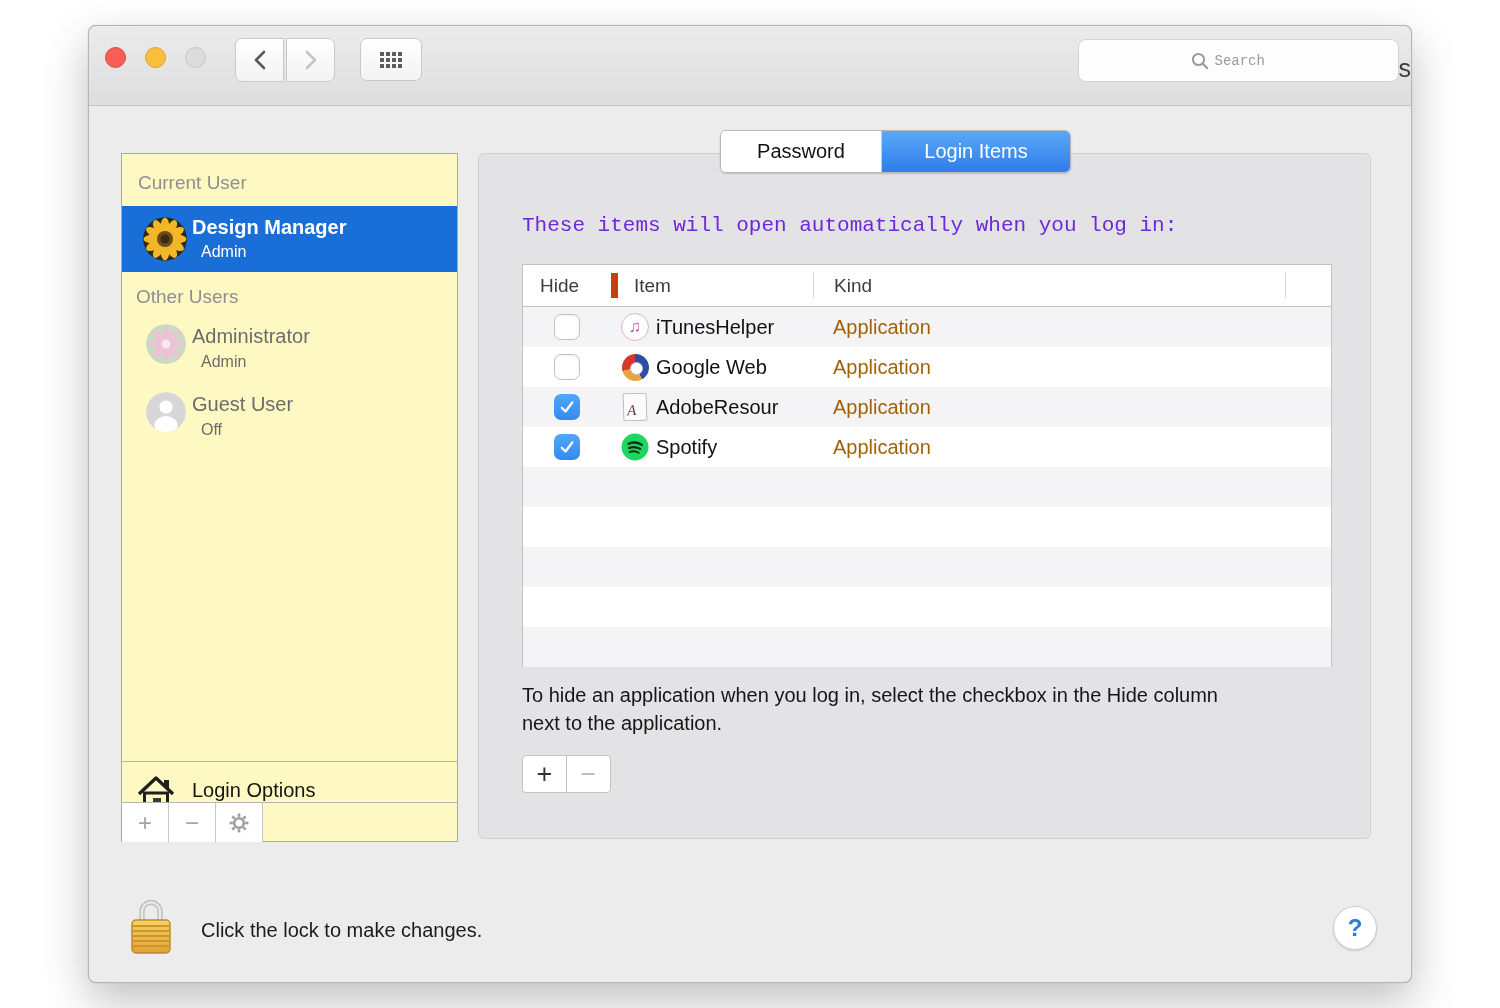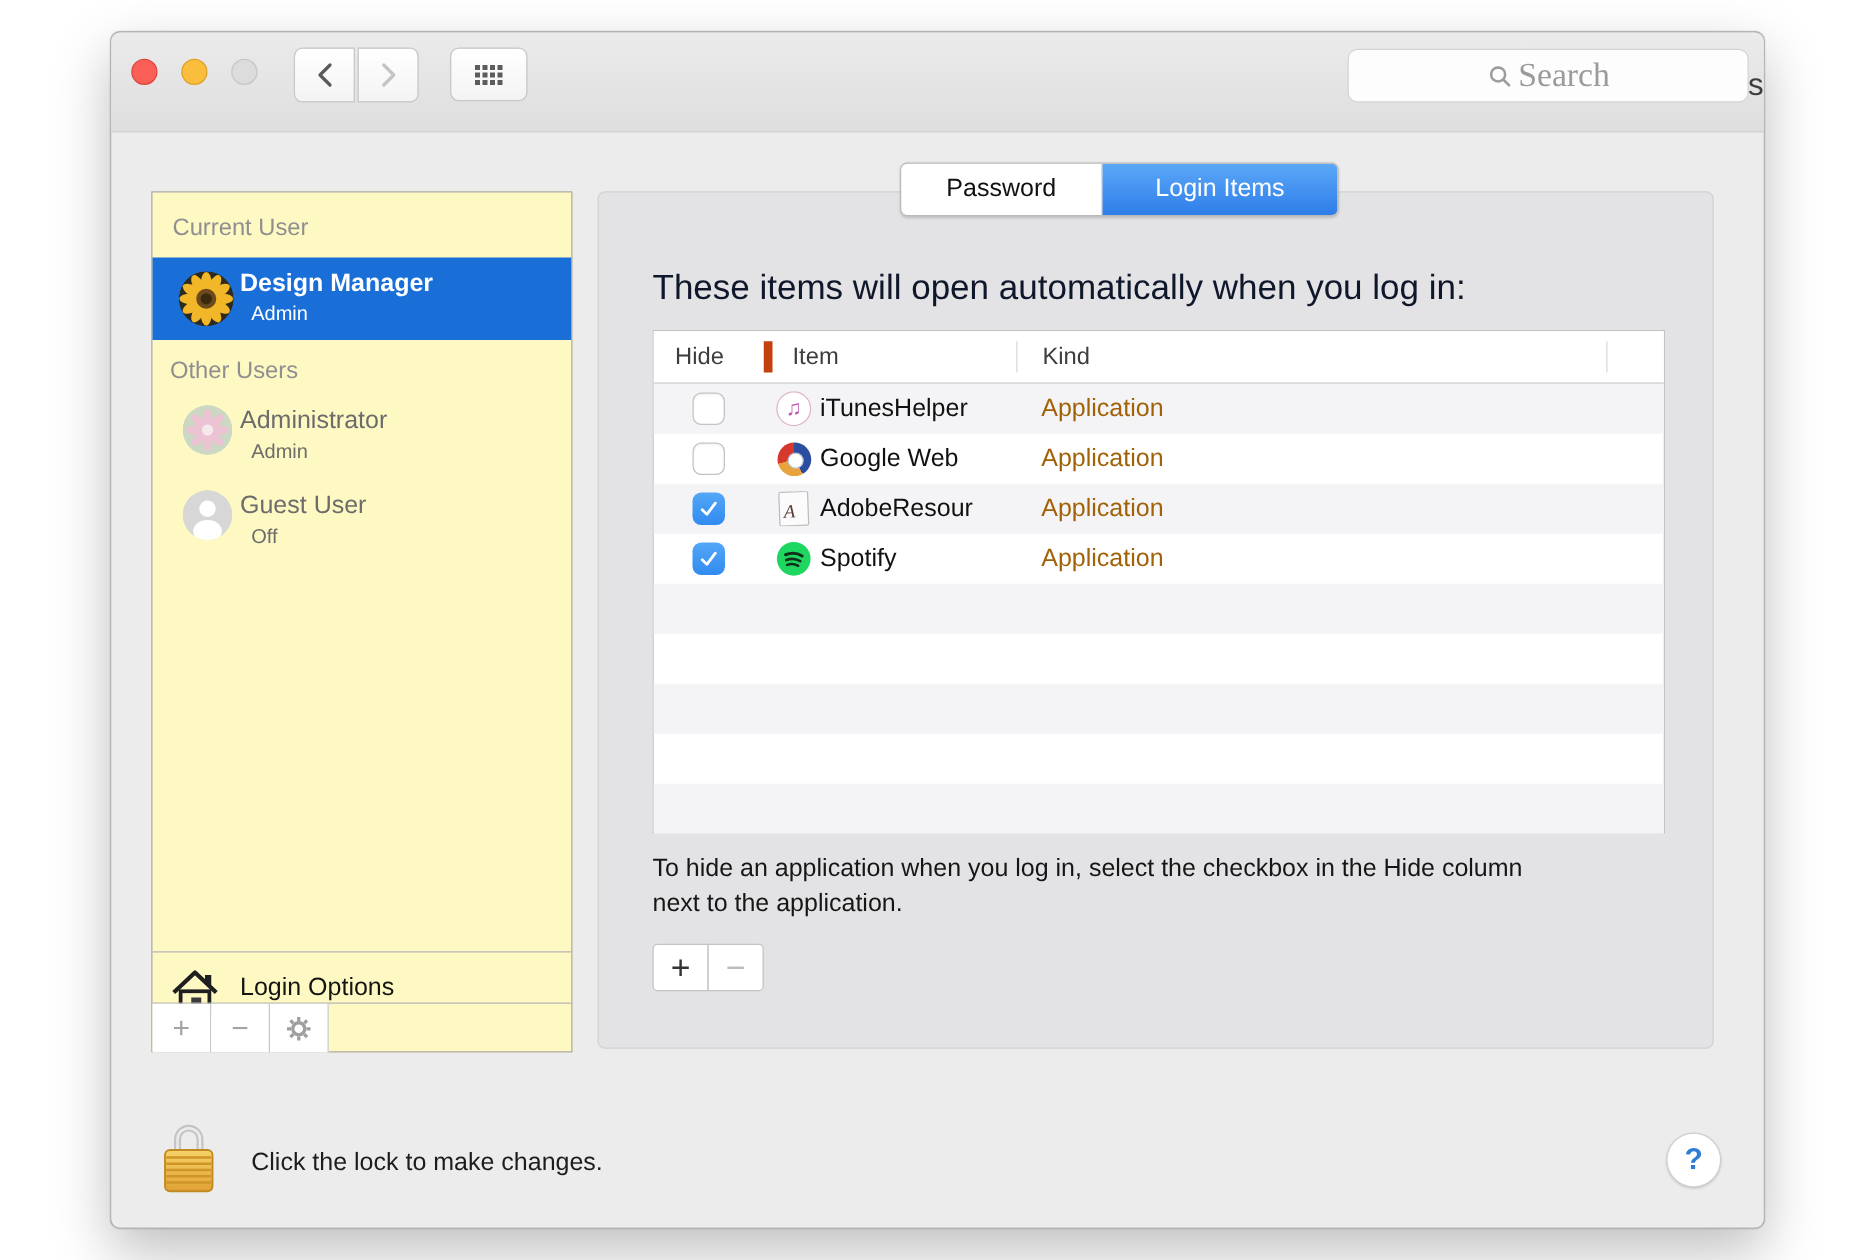--- a/index.html
+++ b/index.html
@@ -28,21 +28,21 @@
   .navbtn.forward { border-radius:0 7px 7px 0; }
   .gridbtn { position:absolute; left:271px; top:12px; width:62px; height:43px;
              background:linear-gradient(#ffffff,#f3f3f3); border:1px solid #c8c8c8; border-radius:7px;
              display:flex; align-items:center; justify-content:center; }
   .griddots { display:grid; grid-template-columns:repeat(4,4px); grid-template-rows:repeat(3,4px); gap:2px; }
   .griddots i { background:#5c5c5c; }
   .searchfield { position:absolute; left:989px; top:13px; width:321px; height:43px;
                  background:#fdfdfd; border:1px solid #d4d4d4; border-radius:8px;
                  display:flex; align-items:center; justify-content:center; gap:6px; }
   .searchfield input { border:none; outline:none; background:transparent; width:72px;
-                       font-size:27px; color:#701a75; font-family:Liberation Serif, serif; }
+                       font-size:14px; color:#701a75; font-family:Liberation Mono, monospace; }
   .searchfield input::placeholder { color:#9b9b9b; }
 
   
   .sidebar { position:absolute; left:32px; top:127px; width:337px; height:689px;
              background:#fef9c3; border:1px solid #a9a9a9; }
   .side-header { position:absolute; left:16px; font-size:19px; color:#8f8f8f; }
   .h-current { top:18px; } .h-other { top:132px; left:14px; }
   .user-row { position:absolute; left:0; width:100%; }
   .row-selected { top:52px; height:66px; background:#1a6ed8; }
   .row-admin { top:160px; height:62px; } .row-guest { top:228px; height:62px; }
@@ -65,21 +65,21 @@
   
   .tabs { position:absolute; left:631px; top:104px; display:flex; border:1px solid #b9b9b9; border-radius:6px;
           overflow:hidden; box-shadow:0 1px 2px rgba(0,0,0,.18); }
   .tab { height:41px; display:flex; align-items:center; justify-content:center; font-size:20px; }
   .tab-password { width:161px; background:#ffffff; color:#111; border-right:1px solid #cfcfcf; }
   .tab-login { width:188px; background:linear-gradient(#5ba8f7,#2e7de9); color:#fff; }
 
   
   .panel { position:absolute; left:389px; top:127px; width:893px; height:686px;
            background:#e3e3e5; border:1px solid #d1d1d1; border-radius:6px; }
-  .heading { position:absolute; left:43px; top:60px; font-size:28px; color:#0f172a; }
+  .heading { position:absolute; left:43px; top:60px; font-size:21px; color:#6d28d9;font-family:Liberation Mono, monospace; }
   .table { position:absolute; left:43px; top:110px; width:810px; height:403px;
            background:#fff; border:1px solid #c3c3c3; }
   .thead { display:flex; height:42px; border-bottom:1px solid #c3c3c3; align-items:center; background:#fff; }
   .th { font-size:19px; color:#3d3d3d; height:60%; display:flex; align-items:center; }
   .th-hide { width:88px; padding-left:17px; }
   .th-item { width:202px; padding-left:16px; border-left:7px solid #c2410c; }
   .th-kind { flex:1; padding-left:20px; border-left:1px solid #d9d9d9; }
   .th-sp   { width:46px; border-left:1px solid #d9d9d9; }
   .trow { display:flex; height:40px; align-items:center; }
   .trow:nth-child(even) { background:#f4f4f6; }

